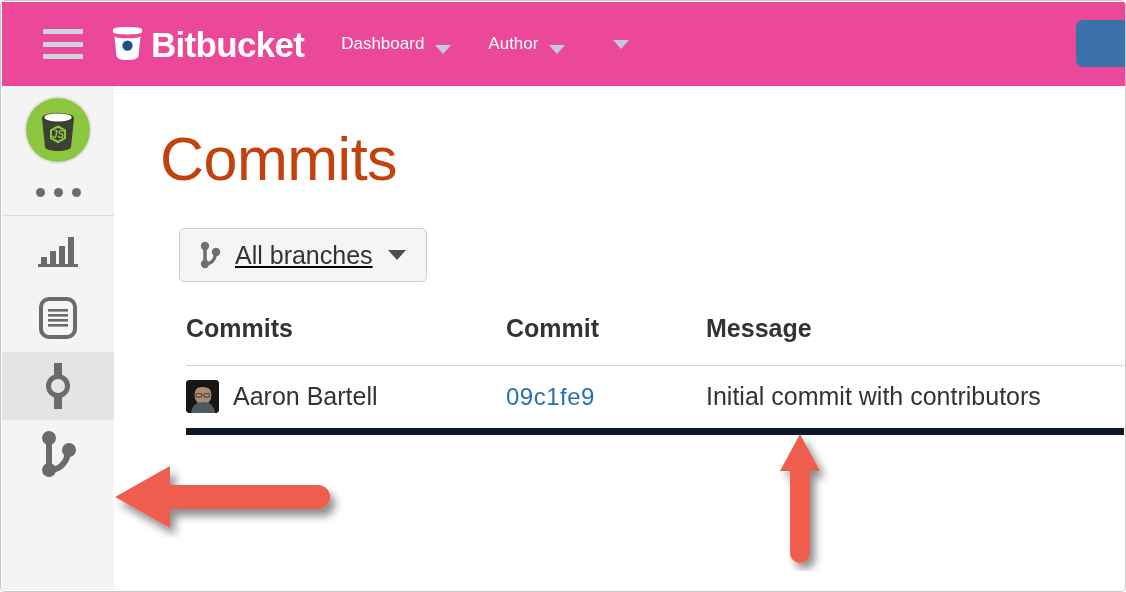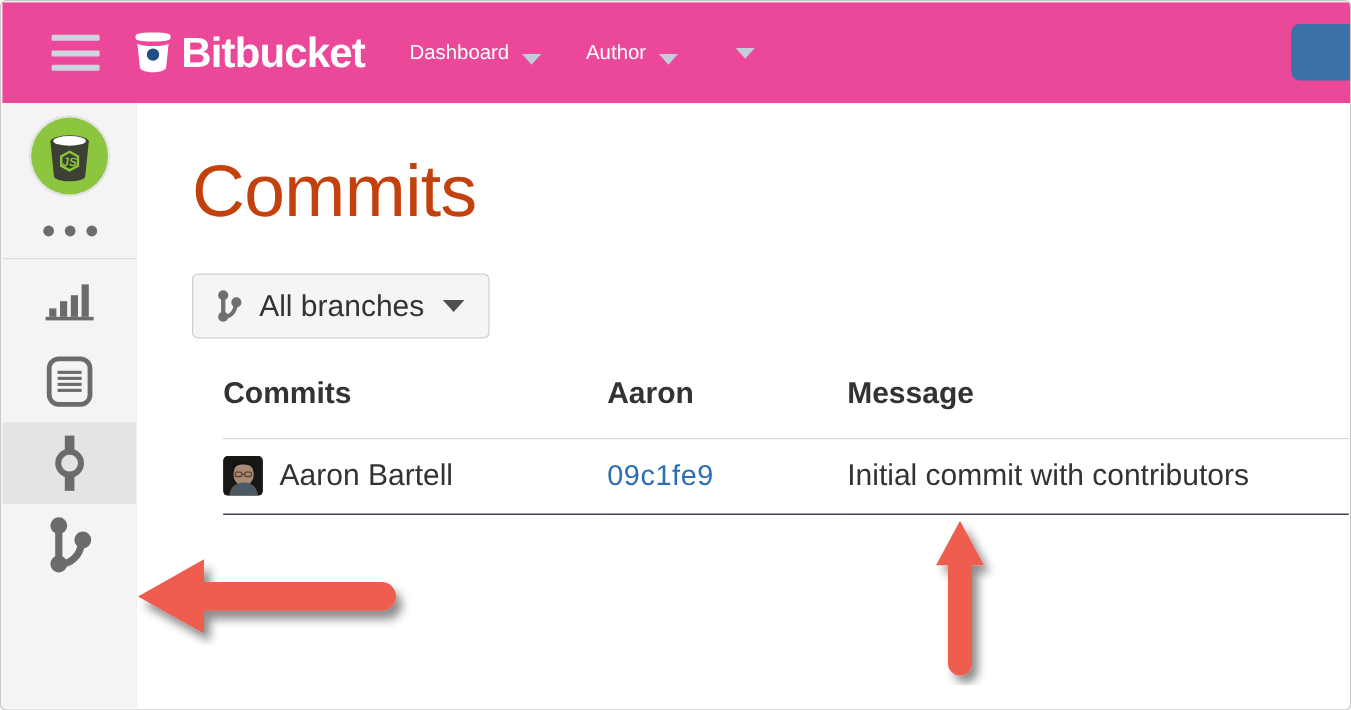--- a/index.html
+++ b/index.html
@@ -179,30 +179,31 @@
   #page-title {
     margin: 43px 0 0 46px;
     font-size: 61px;
     font-weight: normal;
     color: #c2410c;
     line-height: 1;
     letter-spacing: -0.5px;
   }
 
   #branch-filter {
-    margin: 38px 0 0 46px;
+    margin: 38px 0 0 65px;
     display: inline-flex;
     align-items: center;
     height: 54px;
     padding: 0 20px 0 18px;
     box-sizing: border-box;
     background: #f5f5f5;
     border: 1px solid #cfcfcf;
     border-radius: 5px;
     cursor: pointer;
+    text-decoration: underline;
   }
   #branch-filter .branch-ico { margin-right: 13px; flex: none; }
   #branch-filter .label {
     font-size: 25px;
     color: #333333;
     white-space: nowrap;
   }
   #branch-filter .caret {
     margin-left: 15px;
     width: 0;
@@ -222,21 +223,21 @@
   #commits-table th {
     text-align: left;
     font-size: 25px;
     font-weight: bold;
     color: #333333;
     padding: 0 0 22px 0;
     border-bottom: 1px solid #d3d3d3;
   }
   #commits-table td {
     padding: 14px 0 15px 0;
-    border-bottom: 1px solid #0f172a;
+    border-bottom: 7px solid #0f172a;
     vertical-align: middle;
     font-size: 25px;
     color: #333333;
   }
   .col-author  { width: 320px; }
   .col-commit  { width: 200px; }
   .col-message { width: 480px; }
 
   .author-cell {
     display: flex;
@@ -379,21 +380,21 @@
         <path d="M7.5 23 C13 23 17 19 17.6 12" fill="none" stroke="#6f6f6f" stroke-width="3.4"></path>
       </svg>
       <span class="label">All branches</span>
       <span class="caret"></span>
     </div>
 
     <table id="commits-table">
       <thead>
         <tr>
           <th class="col-author">Commits</th>
-          <th class="col-commit">Aaron</th>
+          <th class="col-commit">Commit</th>
           <th class="col-message">Message</th>
         </tr>
       </thead>
       <tbody>
         <tr>
           <td>
             <div class="author-cell">
               <span class="author-avatar">
                 <svg width="33" height="33" viewBox="0 0 33 33">
                   <rect width="33" height="33" fill="#191713"></rect>

